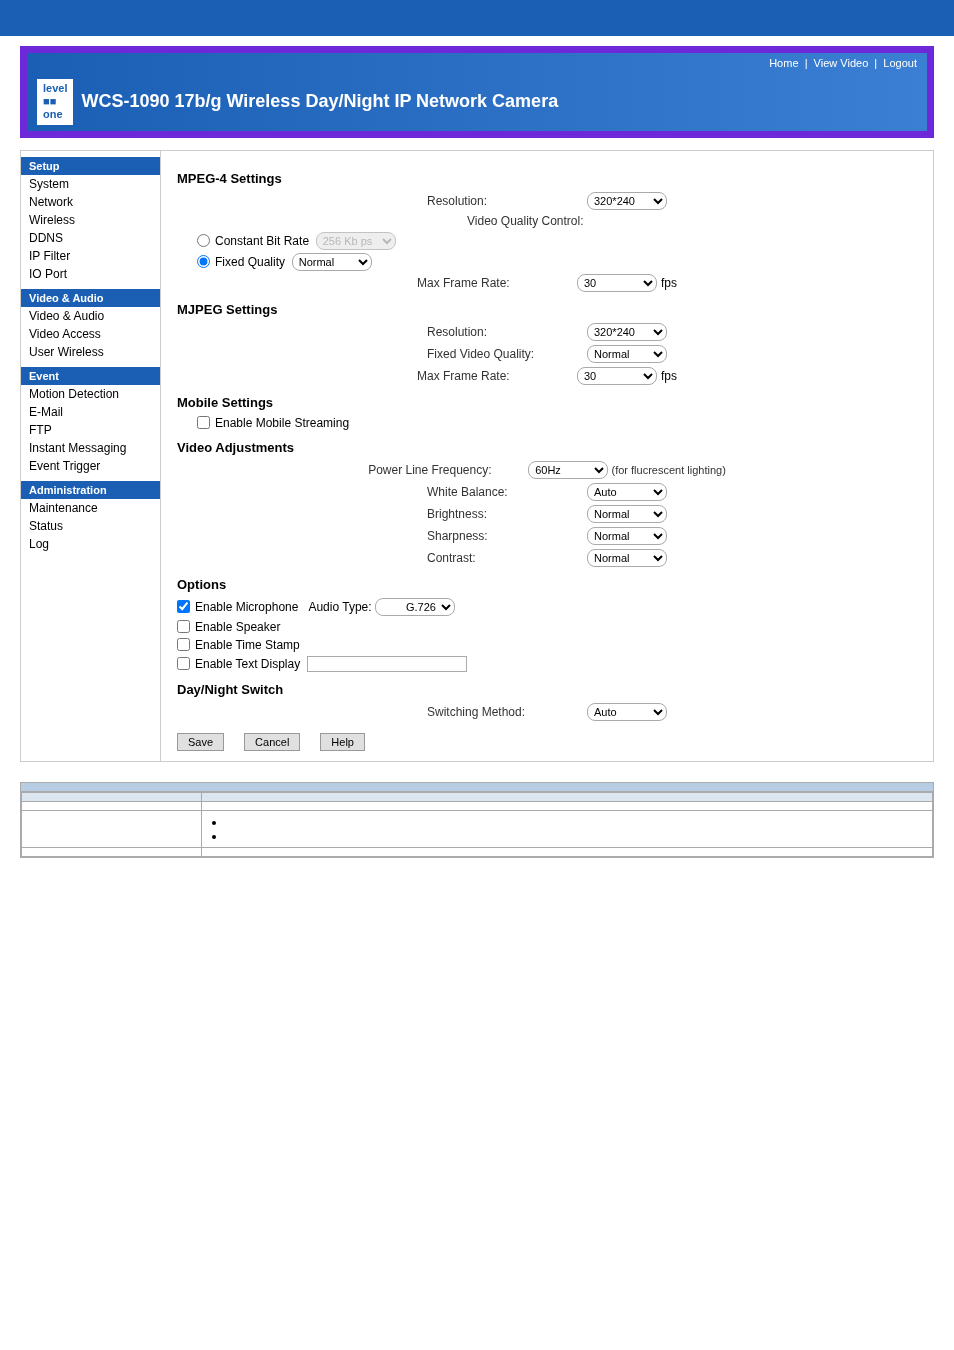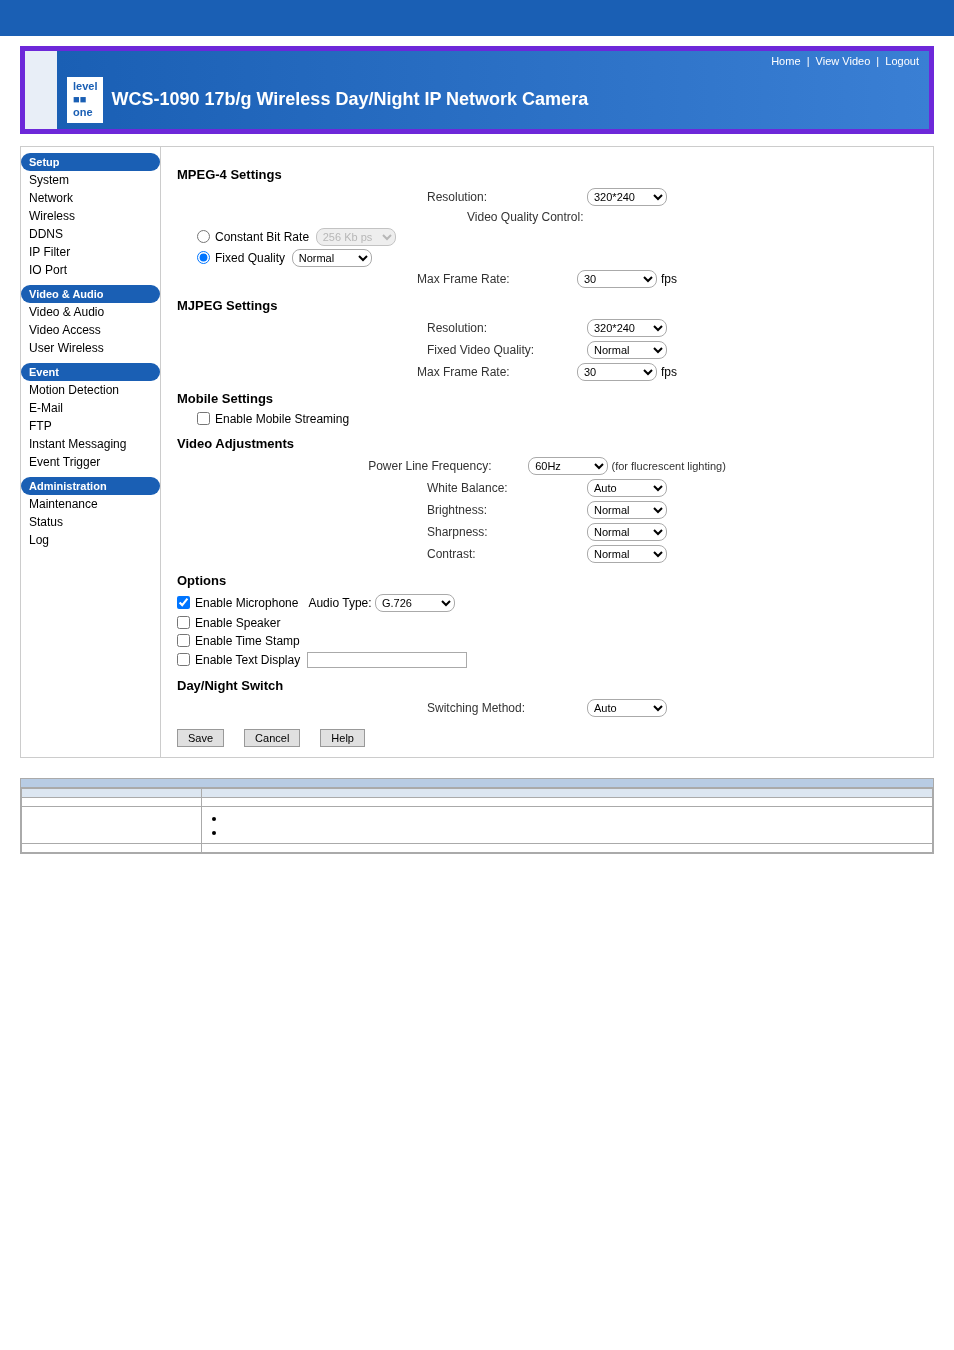--- a/index.html
+++ b/index.html
@@ -12,24 +12,23 @@
       width: 100%;
     }
 
     
     .main-wrapper {
       padding: 10px 20px;
     }
 
     
     .camera-header {
-      border: 5px solid #6d28d9;
+      border: 7px solid #6d28d9;
       background: #e8eef7;
       margin-bottom: 12px;
-      padding-left: 32px;
     }
     .camera-header-top {
       background: linear-gradient(to right, #1a5fb4, #3a7fd4);
       display: flex;
       justify-content: space-between;
       align-items: center;
       padding: 4px 10px;
     }
     .camera-header-top .nav-links {
       color: #fff;
@@ -75,21 +74,20 @@
       background: #fff;
       padding-bottom: 10px;
     }
     .sidebar-section-header {
       background: #1a5fb4;
       color: #fff;
       font-size: 11px;
       font-weight: bold;
       padding: 3px 8px;
       margin-top: 6px;
-      border-radius: 9px;
     }
     .sidebar-item {
       font-size: 12px;
       padding: 2px 8px;
       cursor: pointer;
       color: #000;
     }
 
     
     .main-content {
@@ -386,21 +384,21 @@
       </div>
 
       <div class="section-title">Options</div>
 
       <div class="checkbox-row">
         <input type="checkbox" checked="" style="">
         <span>Enable Microphone</span>
         &nbsp;&nbsp;&nbsp;
         <span>Audio Type:</span>
         &nbsp;
-        <select class="form-control" style="width:70px;">
+        <select class="form-control" style="width:70px;text-align:right;">
           <option>G.711</option>
           <option selected="">G.726</option>
         </select>
       </div>
 
       <div class="checkbox-row">
         <input type="checkbox" style="">
         <span>Enable Speaker</span>
       </div>
 

